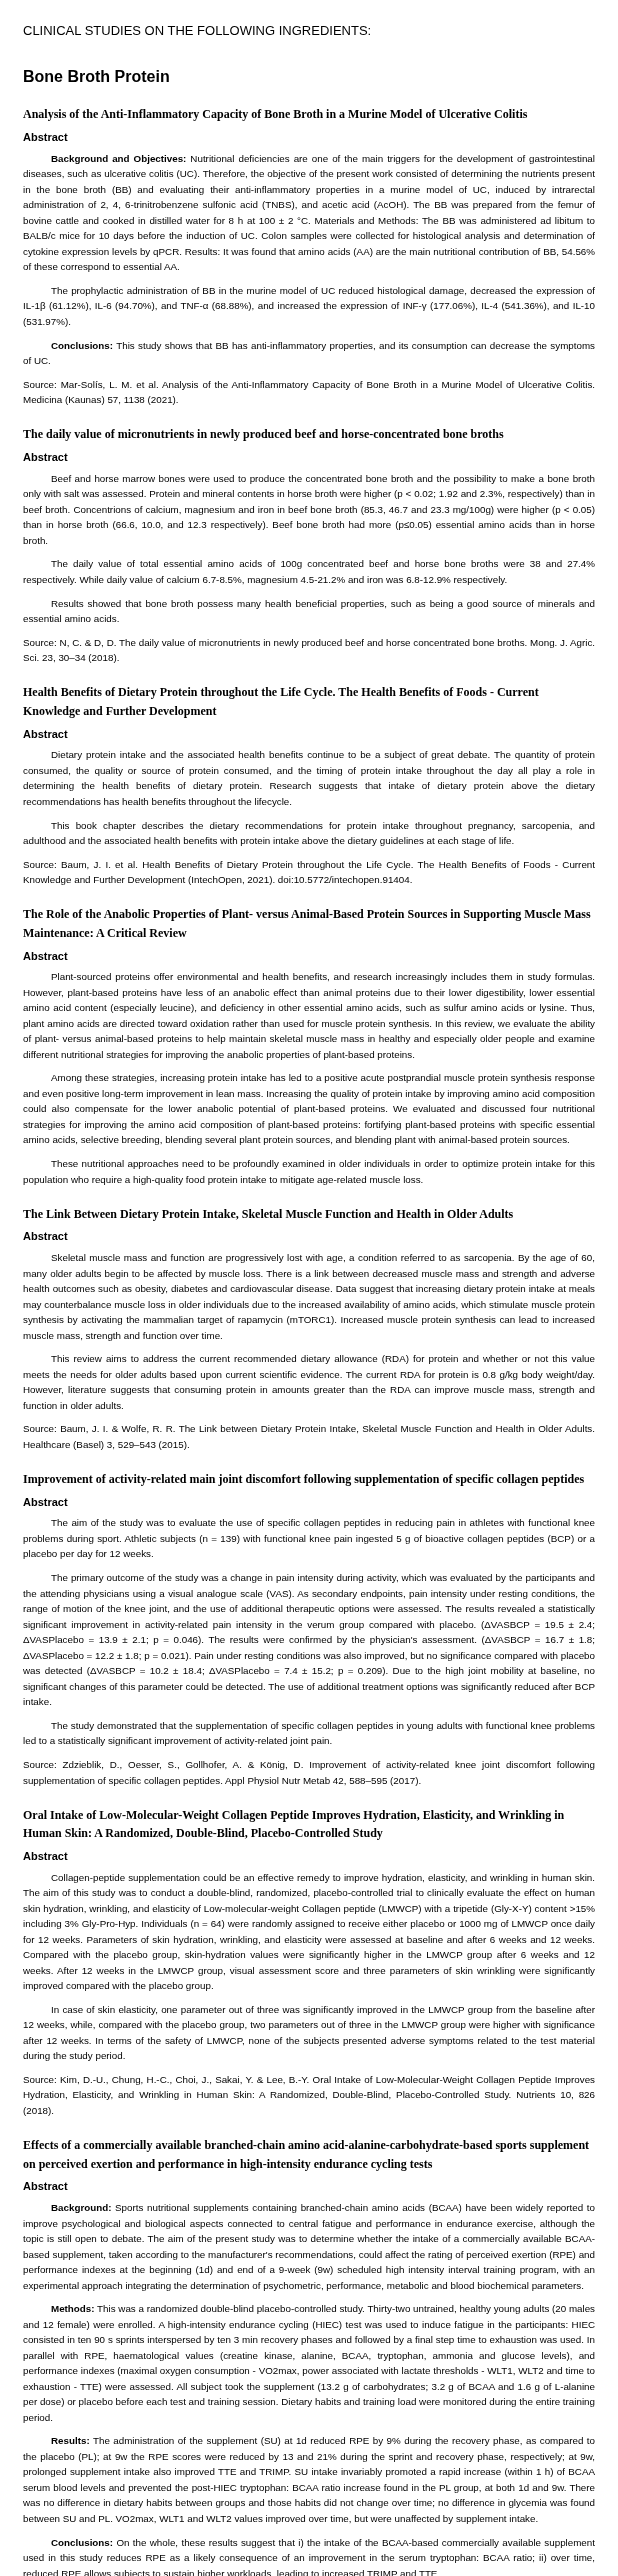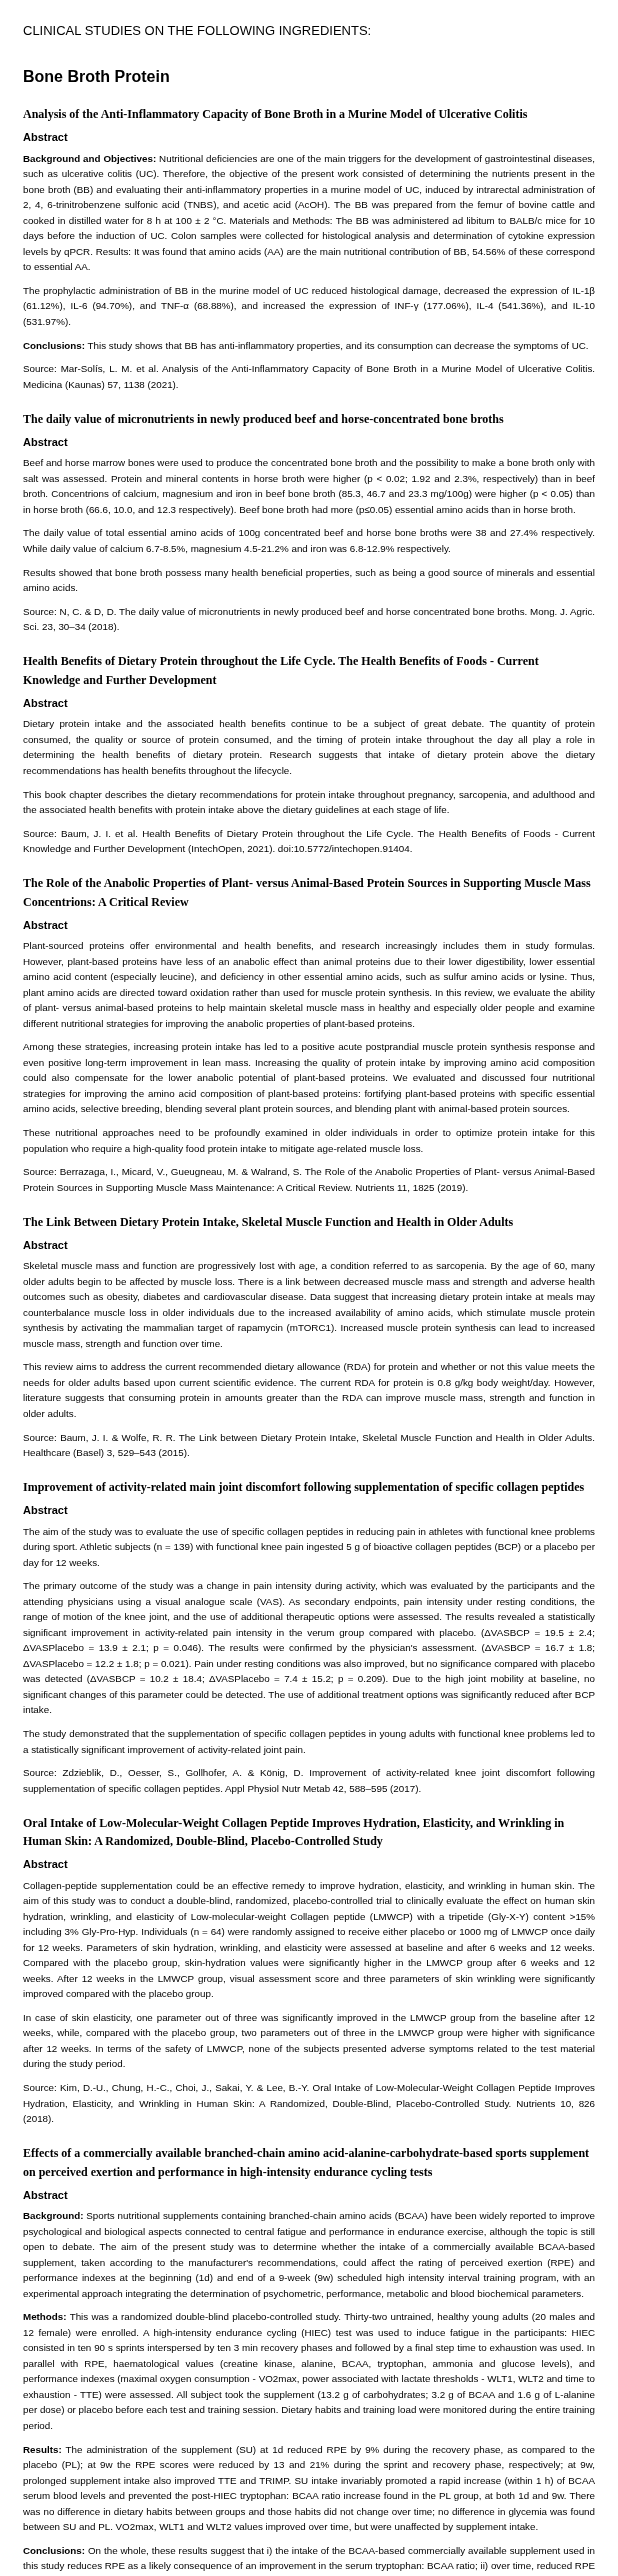--- a/index.html
+++ b/index.html
@@ -37,21 +37,21 @@
     font-weight: 700;
     line-height: 15.5px;
     margin: 0 0 5.2px 0;
   }
   .para {
     font-size: 9.8px;
     line-height: 15.5px;
     text-align: justify;
     margin: 0 0 8.2px 0;
   }
-  .para strong { font-weight: 700; }
+  .para strong { font-weight: 700; margin-left: 28px; }
   .source { margin-bottom: 9.3px; }
 </style>
 </head>
 <body>
 
 <main class="doc">
 
   <h1 class="doc-title">CLINICAL STUDIES ON THE FOLLOWING INGREDIENTS:</h1>
   <h2 class="ingredient-title">Bone Broth Protein</h2>
 
@@ -75,26 +75,25 @@
 
   <section class="study">
     <h3 class="study-title">Health Benefits of Dietary Protein throughout the Life Cycle. The Health Benefits of Foods - Current Knowledge and Further Development</h3>
     <h4 class="abstract-label">Abstract</h4>
     <p class="para"><strong></strong><span>Dietary protein intake and the associated health benefits continue to be a subject of great debate. The quantity of protein consumed, the quality or source of protein consumed, and the timing of protein intake throughout the day all play a role in determining the health benefits of dietary protein. Research suggests that intake of dietary protein above the dietary recommendations has health benefits throughout the lifecycle.</span></p>
     <p class="para"><strong></strong><span>This book chapter describes the dietary recommendations for protein intake throughout pregnancy, sarcopenia, and adulthood and the associated health benefits with protein intake above the dietary guidelines at each stage of life.</span></p>
     <p class="para source">Source: Baum, J. I. et al. Health Benefits of Dietary Protein throughout the Life Cycle. The Health Benefits of Foods - Current Knowledge and Further Development (IntechOpen, 2021). doi:10.5772/intechopen.91404.</p>
   </section>
 
   <section class="study">
-    <h3 class="study-title">The Role of the Anabolic Properties of Plant- versus Animal-Based Protein Sources in Supporting Muscle Mass Concentrions: A Critical Review</h3>
+    <h3 class="study-title">The Role of the Anabolic Properties of Plant- versus Animal-Based Protein Sources in Supporting Muscle Mass Maintenance: A Critical Review</h3>
     <h4 class="abstract-label">Abstract</h4>
     <p class="para"><strong></strong><span>Plant-sourced proteins offer environmental and health benefits, and research increasingly includes them in study formulas. However, plant-based proteins have less of an anabolic effect than animal proteins due to their lower digestibility, lower essential amino acid content (especially leucine), and deficiency in other essential amino acids, such as sulfur amino acids or lysine. Thus, plant amino acids are directed toward oxidation rather than used for muscle protein synthesis. In this review, we evaluate the ability of plant- versus animal-based proteins to help maintain skeletal muscle mass in healthy and especially older people and examine different nutritional strategies for improving the anabolic properties of plant-based proteins.</span></p>
     <p class="para"><strong></strong><span>Among these strategies, increasing protein intake has led to a positive acute postprandial muscle protein synthesis response and even positive long-term improvement in lean mass. Increasing the quality of protein intake by improving amino acid composition could also compensate for the lower anabolic potential of plant-based proteins. We evaluated and discussed four nutritional strategies for improving the amino acid composition of plant-based proteins: fortifying plant-based proteins with specific essential amino acids, selective breeding, blending several plant protein sources, and blending plant with animal-based protein sources.</span></p>
     <p class="para"><strong></strong><span>These nutritional approaches need to be profoundly examined in older individuals in order to optimize protein intake for this population who require a high-quality food protein intake to mitigate age-related muscle loss.</span></p>
-    <p class="para source">Source: Berrazaga, I., Micard, V., Gueugneau, M. &amp; Walrand, S. The Role of the Anabolic Properties of Plant- versus Animal-Based Protein Sources in Supporting Muscle Mass Maintenance: A Critical Review. Nutrients 11, 1825 (2019).</p>
   </section>
 
   <section class="study">
     <h3 class="study-title">The Link Between Dietary Protein Intake, Skeletal Muscle Function and Health in Older Adults</h3>
     <h4 class="abstract-label">Abstract</h4>
     <p class="para"><strong></strong><span>Skeletal muscle mass and function are progressively lost with age, a condition referred to as sarcopenia. By the age of 60, many older adults begin to be affected by muscle loss. There is a link between decreased muscle mass and strength and adverse health outcomes such as obesity, diabetes and cardiovascular disease. Data suggest that increasing dietary protein intake at meals may counterbalance muscle loss in older individuals due to the increased availability of amino acids, which stimulate muscle protein synthesis by activating the mammalian target of rapamycin (mTORC1). Increased muscle protein synthesis can lead to increased muscle mass, strength and function over time.</span></p>
     <p class="para"><strong></strong><span>This review aims to address the current recommended dietary allowance (RDA) for protein and whether or not this value meets the needs for older adults based upon current scientific evidence. The current RDA for protein is 0.8 g/kg body weight/day. However, literature suggests that consuming protein in amounts greater than the RDA can improve muscle mass, strength and function in older adults.</span></p>
     <p class="para source">Source: Baum, J. I. &amp; Wolfe, R. R. The Link between Dietary Protein Intake, Skeletal Muscle Function and Health in Older Adults. Healthcare (Basel) 3, 529–543 (2015).</p>
   </section>
 

